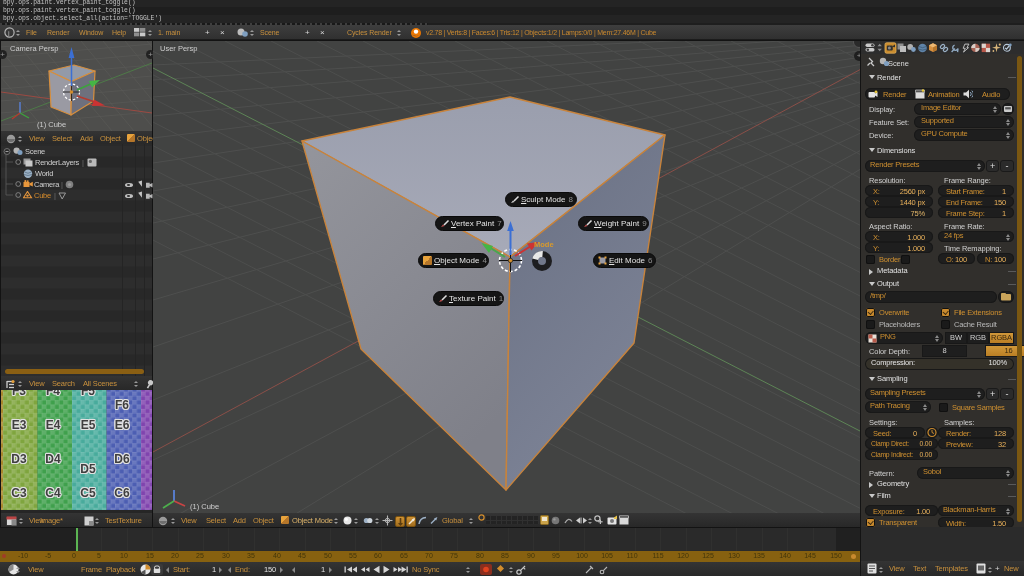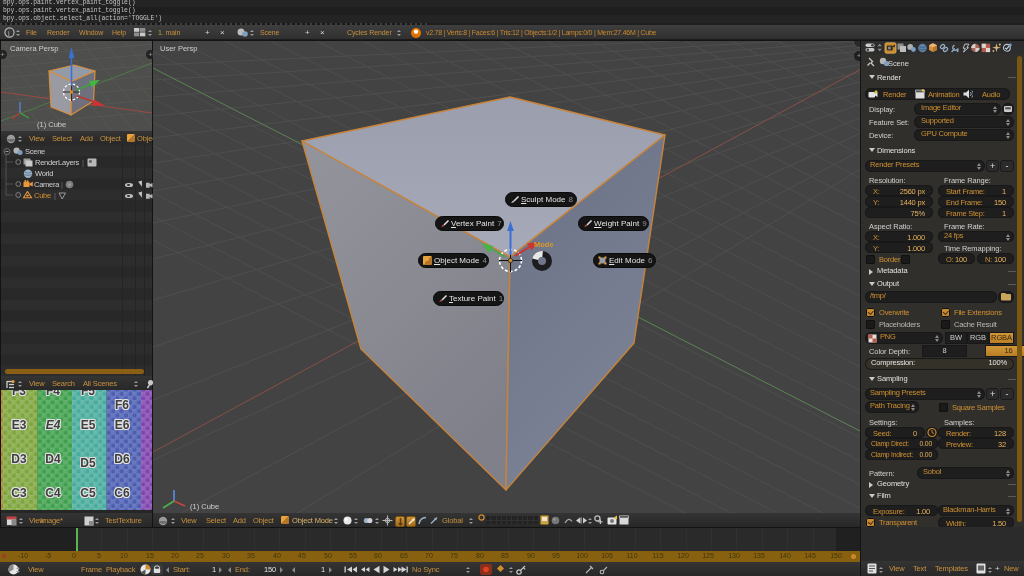--- a/index.html
+++ b/index.html
@@ -318,26 +318,26 @@
       <rect x="140" y="0" width="11" height="123" fill="#8044ae"></rect>
       <rect x="0" y="0" width="2" height="123" fill="#a8862a"></rect>
       <rect x="0" y="0" width="151" height="123" fill="url(#chk)"></rect>
       <rect x="0" y="0" width="151" height="123" fill="url(#sgrid)"></rect>
     </svg>
     <div class="ulab" style="left:18px;top:1px;">F3</div>
       <div class="ulab" style="left:52px;top:1px;">F4</div>
       <div class="ulab" style="left:87px;top:1px;">F5</div>
       <div class="ulab" style="left:121px;top:15px;">F6</div>
     <div class="ulab" style="left:18px;top:35px;">E3</div>
-      <div class="ulab" style="left:52px;top:35px;font-style:italic;">E4</div>
+      <div class="ulab" style="left:52px;top:35px;">E4</div>
       <div class="ulab" style="left:87px;top:35px;">E5</div>
       <div class="ulab" style="left:121px;top:35px;">E6</div>
     <div class="ulab" style="left:18px;top:69px;">D3</div>
       <div class="ulab" style="left:52px;top:69px;">D4</div>
-      <div class="ulab" style="left:87px;top:73px;text-align:right;">D5</div>
+      <div class="ulab" style="left:87px;top:79px;text-align:right;">D5</div>
       <div class="ulab" style="left:121px;top:69px;">D6</div>
     <div class="ulab" style="left:18px;top:103px;">C3</div>
       <div class="ulab" style="left:52px;top:103px;">C4</div>
       <div class="ulab" style="left:87px;top:103px;">C5</div>
       <div class="ulab" style="left:121px;top:103px;">C6</div>
     <div style="position:absolute;left:0;top:120px;width:151px;height:3px;background:#262626;"></div>
   </div>
   <div class="abs hdr" id="uvhdr">
     <span class="ib" style="left:5px;"><svg width="11" height="10">
           <rect x="0.5" y="0.5" width="10" height="9" fill="#d8d8d8" stroke="#2a2a2a" stroke-width="0.8"></rect>
@@ -802,21 +802,21 @@
 
     <span class="ptri" style="left:8px;top:336px;"></span>
       <span class="pl" style="left:16px;top:333px;color:#e0e0e0;">Sampling</span>
     <span style="position:absolute;right:8px;top:338px;width:8px;height:1px;background:#5a5a5a;"></span>
     <div class="pfield" style="left:4px;top:347px;width:120px;height:12px;">
         <span class="pv" style="left:5px;">Sampling Presets</span>
         <span class="farr"></span>
       </div>
     <div class="pbtn" style="left:125px;top:347px;width:13px;height:12px;">+</div>
     <div class="pbtn" style="left:139px;top:347px;width:14px;height:12px;">-</div>
-    <div class="pfield" style="left:4px;top:360px;width:54px;height:12px;">
+    <div class="pfield" style="left:4px;top:360px;width:66px;height:12px;">
         <span class="pv" style="left:5px;">Path Tracing</span>
         <span class="farr"></span>
       </div>
     <span class="cb" style="left:78px;top:362px;"></span>
       <span class="pv" style="left:91px;top:362px;">Square Samples</span>
     <span class="pl" style="left:8px;top:377px;">Settings:</span>
     <span class="pl" style="left:83px;top:377px;">Samples:</span>
     <div class="pfield num" style="left:4px;top:386px;width:60px;">
         <span class="nl">Seed:</span>
         <span class="nv">0</span>

